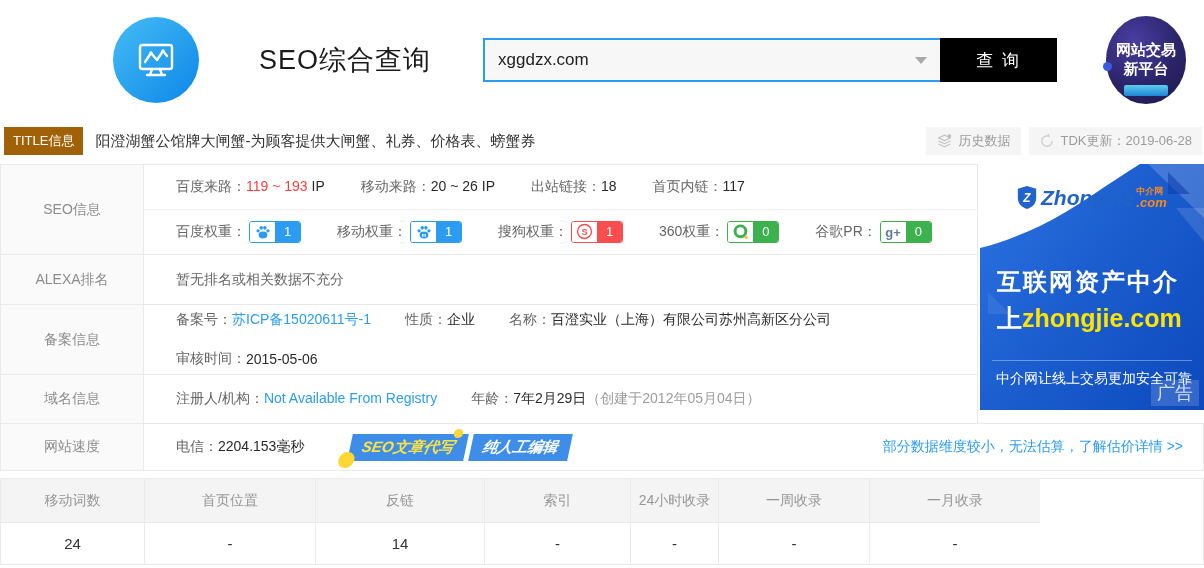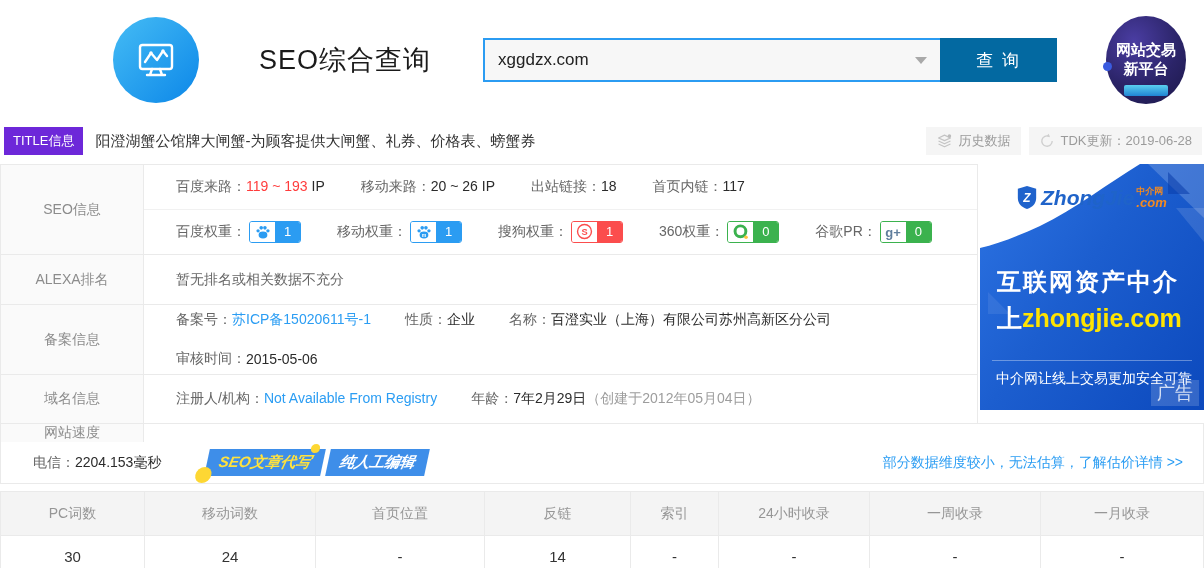--- a/index.html
+++ b/index.html
@@ -18,38 +18,38 @@
   }
   .app-title { font-size:27px; font-weight:400; color:#1a1a1a; margin:0 0 0 30px; letter-spacing:1px; white-space:nowrap; }
   .search { display:flex; margin-left:22px; height:44px; flex:0 0 auto; }
   .search-input-wrap { position:relative; width:457px; border:2px solid #2b9cf2; border-right:none; background:#f7f7f7; }
   .search-input {
     width:100%; height:100%; border:none; outline:none; background:transparent;
     padding:0 34px 0 13px; font-size:17px; color:#222; font-family:inherit;
   }
   .caret { position:absolute; right:13px; top:50%; margin-top:-3px; width:0; height:0;
     border-left:6px solid transparent; border-right:6px solid transparent; border-top:7px solid #a9a9a9; }
-  .search-btn { width:117px; border:none; background:#0369a1; color:#fff; font-size:17px; cursor:pointer; font-family:inherit; letter-spacing:2px; }
+  .search-btn { width:117px; border:none; background:#000000; color:#fff; font-size:17px; cursor:pointer; font-family:inherit; letter-spacing:2px; }
   .promo-circle {
     position:relative; width:80px; height:88px; margin-left:19px; border-radius:50%;
     background:radial-gradient(circle at 35% 28%,#4a3da2 0%,#2b2468 55%,#1b1748 100%);
     color:#fff; font-weight:bold; display:flex; flex-direction:column; align-items:center; justify-content:center;
     cursor:pointer; flex:0 0 auto;
   }
   .promo-circle::before { content:""; position:absolute; left:-3px; top:46px; width:9px; height:9px; border-radius:50%; background:#3a5be0; }
   .promo-circle::after {
     content:""; position:absolute; bottom:8px; left:50%; transform:translateX(-50%);
     width:44px; height:11px; border-radius:2px;
     background:linear-gradient(#5fe2ff,#1f8fe0); opacity:.9;
   }
   .promo-l1,.promo-l2 { font-size:15px; line-height:1.25; position:relative; z-index:1; }
 
   
   .title-bar { display:flex; align-items:center; height:30px; margin-top:6px; padding:0 2px 0 4px; }
-  .tbadge { background:#6d28d9; color:#fff; font-size:13px; padding:5px 9px; flex:none; }
+  .tbadge { background:#a16207; color:#fff; font-size:13px; padding:5px 9px; flex:none; }
   .ttext { font-size:15px; color:#333; margin-left:12px; flex:1 1 auto; white-space:nowrap; overflow:hidden; }
   .tbtn { display:flex; align-items:center; gap:6px; background:#f5f5f5; color:#9b9b9b;
     font-size:13px; padding:0 10px; height:28px; margin-left:8px; cursor:pointer; flex:none; white-space:nowrap; }
 
   
   .table-wrap { position:relative; margin-top:8px; width:1204px; }
   .info-table { width:978px; border:1px solid #eaeaea; border-bottom:none; }
   .itrow { display:flex; }
   .itrow + .itrow { border-top:1px solid #eaeaea; }
   .rlabel { width:143px; flex:none; background:#fafafa; color:#8c8c8c; font-size:14px;
@@ -70,21 +70,21 @@
   .val { color:#2b2b2b; }
   .val-red { color:#ff3c3c; }
   .gray { color:#9d9d9d; }
   .link { color:#2b9df3; cursor:pointer; }
 
   .wbadge { display:inline-flex; height:22px; border:1px solid var(--c,#2b9cf2); border-radius:3px;
     overflow:hidden; vertical-align:middle; margin-left:3px; cursor:pointer; }
   .wicon { width:25px; background:#fff; display:flex; align-items:center; justify-content:center; color:var(--c,#2b9cf2); }
   .wnum { width:25px; background:var(--c,#2b9cf2); color:#fff; display:flex; align-items:center; justify-content:center; font-size:13px; }
 
-  .speed-row { display:flex; width:1204px; height:61px; border:1px solid #eaeaea;flex-direction:column; }
+  .speed-row { display:flex; width:1204px; height:48px; border:1px solid #eaeaea; }
   .speed-row .rcontent { display:flex; align-items:center; padding-right:20px; white-space:nowrap; }
   .promo-banner { display:inline-flex; gap:5px; transform:skewX(-12deg); margin-left:46px; position:relative; }
   .pseg { padding:4px 12px; font-size:15px; font-weight:bold; font-style:italic; background:#3e8ee9; }
   .pseg1 { color:#ffe23e; }
   .pseg2 { color:#fff; }
   .promo-banner::before { content:""; position:absolute; left:-9px; bottom:-7px; width:16px; height:16px; border-radius:50%; background:#fdd733; }
   .promo-banner::after { content:""; position:absolute; left:46%; top:-5px; width:9px; height:9px; border-radius:50%; background:#fdd733; }
   .estimate { margin-left:auto; color:#2b9df3; font-size:14px; cursor:pointer; }
 
   
@@ -316,24 +316,20 @@
       <span class="pfx">上</span><span class="dom">zhongjie.com</span>
     </div>
     <div class="ad-divider"></div>
     <div class="ad-tagline">中介网让线上交易更加安全可靠</div>
     <div class="ad-tag">广告</div>
   </div>
 </div>
 
 <div class="stats">
   <div class="scol">
-    <div class="shead">PC词数</div>
-    <div class="sval">30</div>
-  </div>
-  <div class="scol">
     <div class="shead">移动词数</div>
     <div class="sval">24</div>
   </div>
   <div class="scol">
     <div class="shead">首页位置</div>
     <div class="sval">-</div>
   </div>
   <div class="scol">
     <div class="shead">反链</div>
     <div class="sval">14</div>

